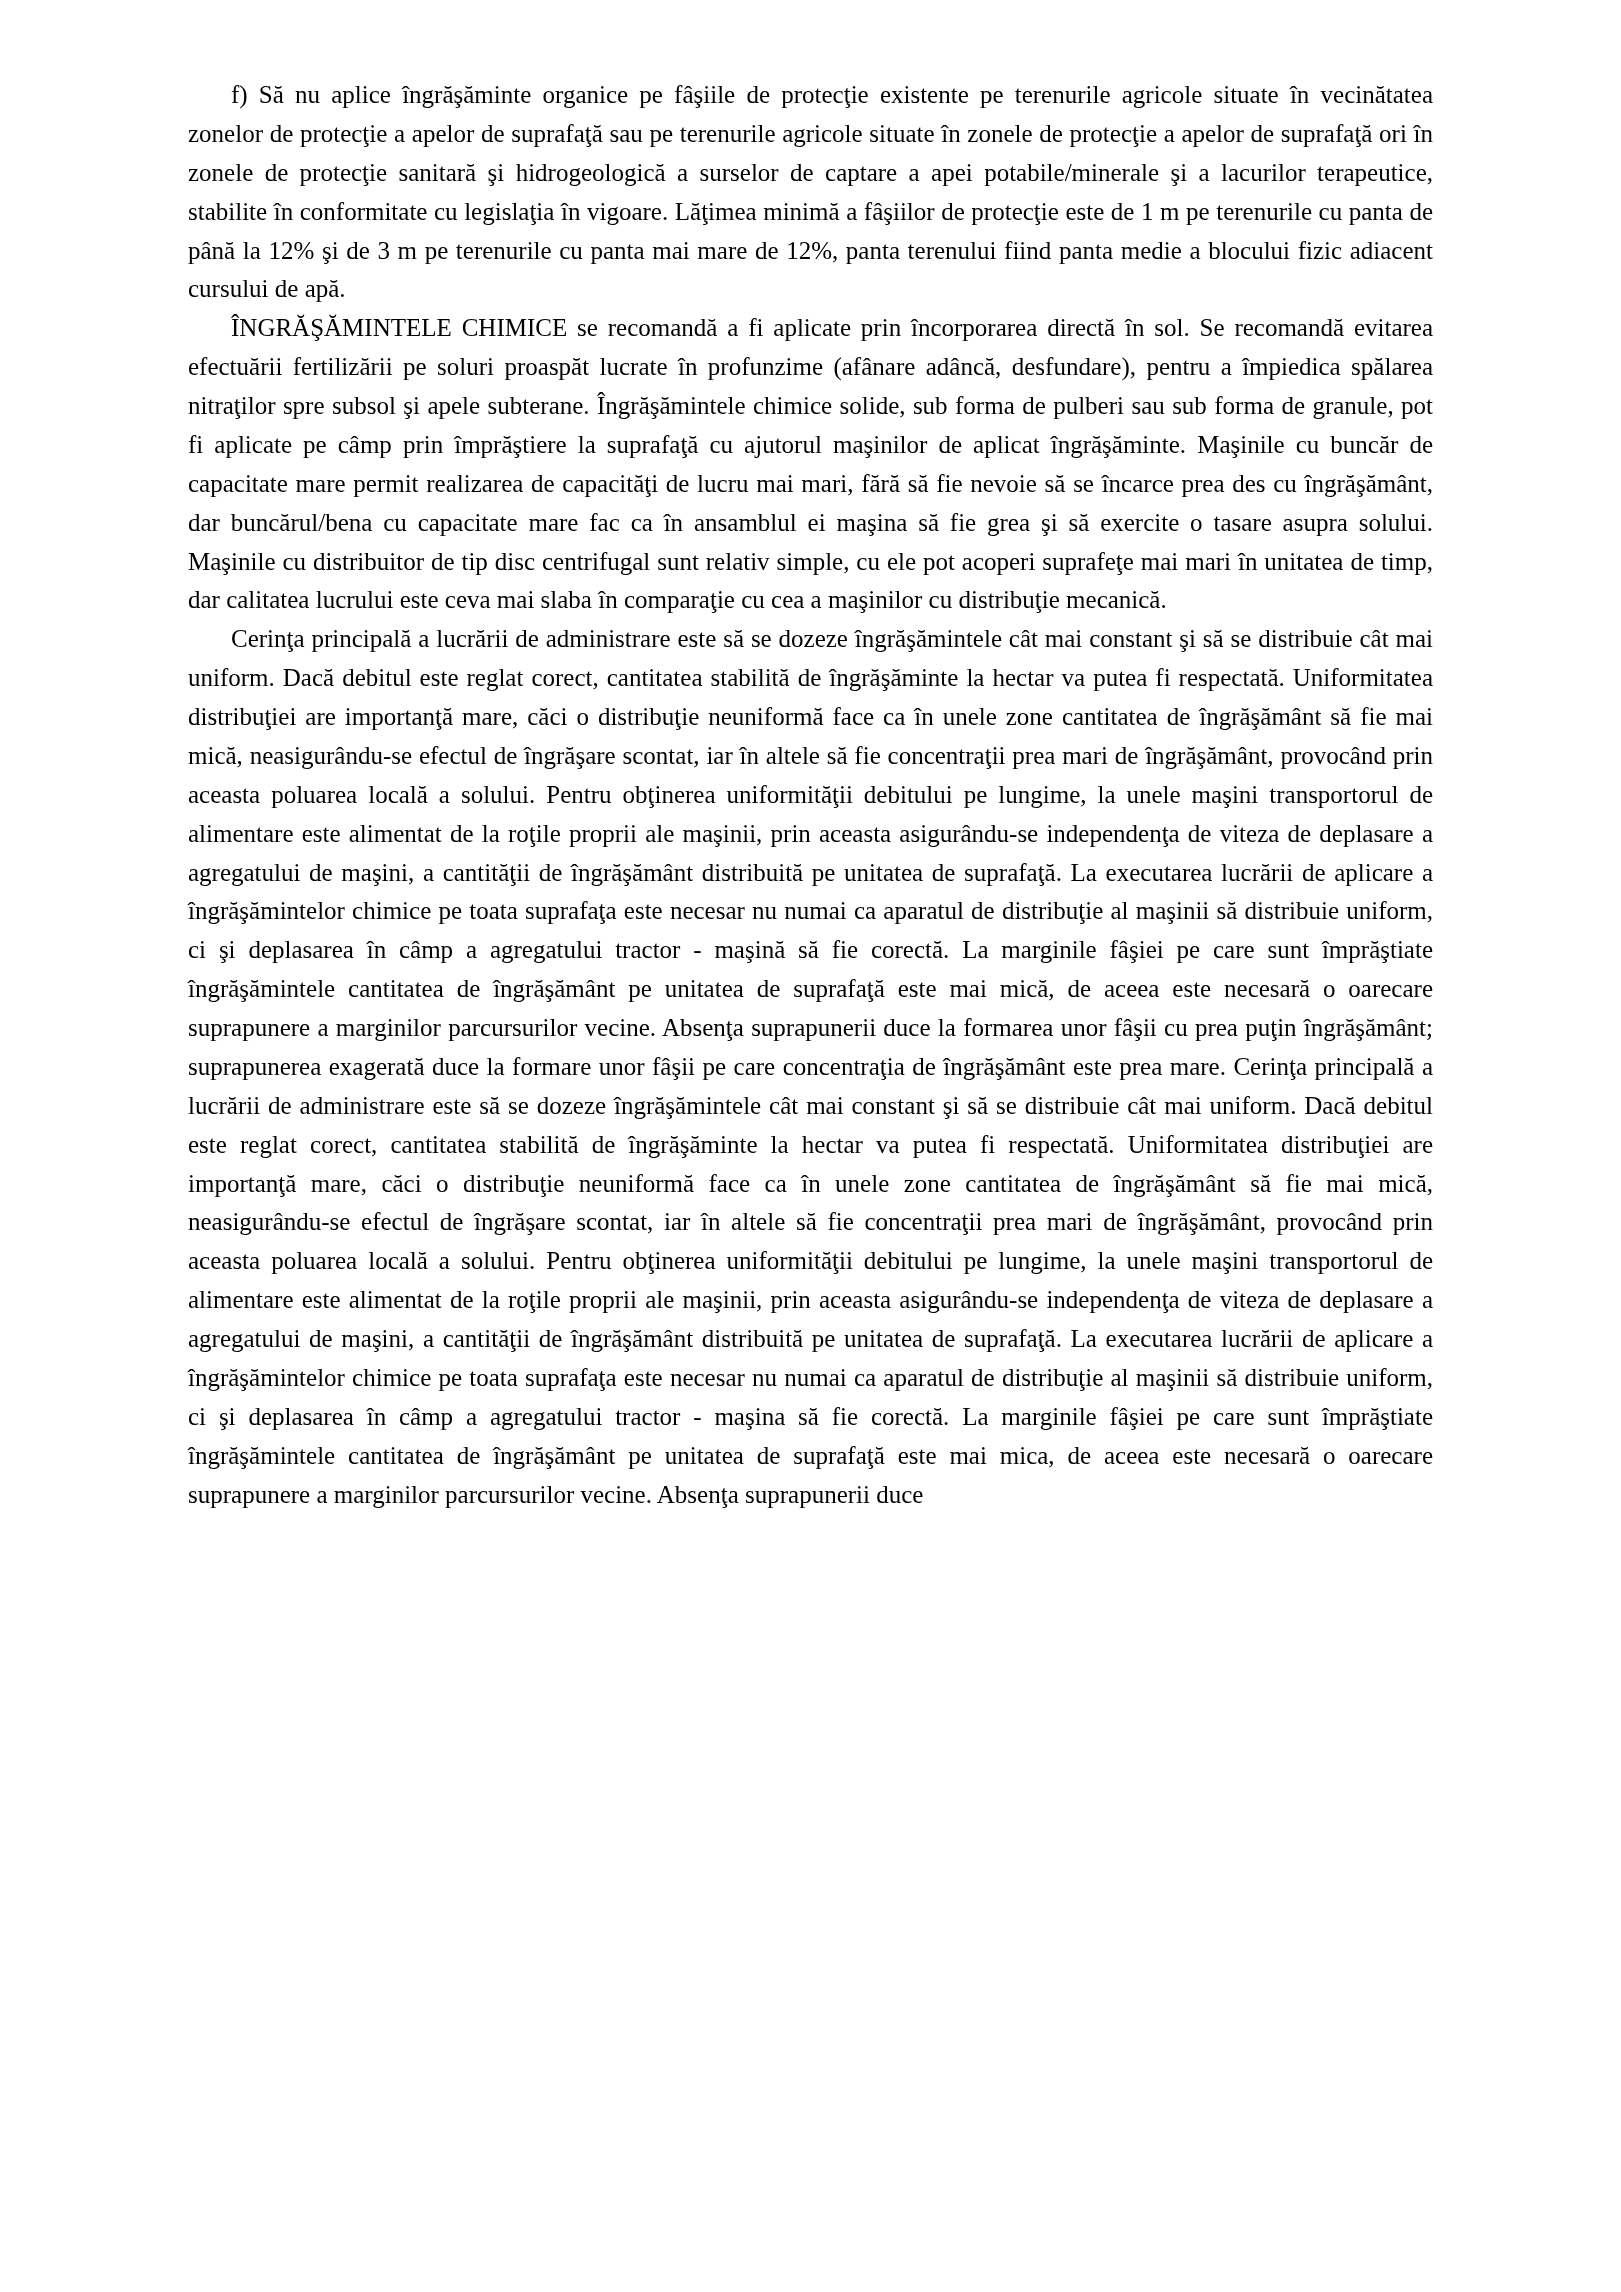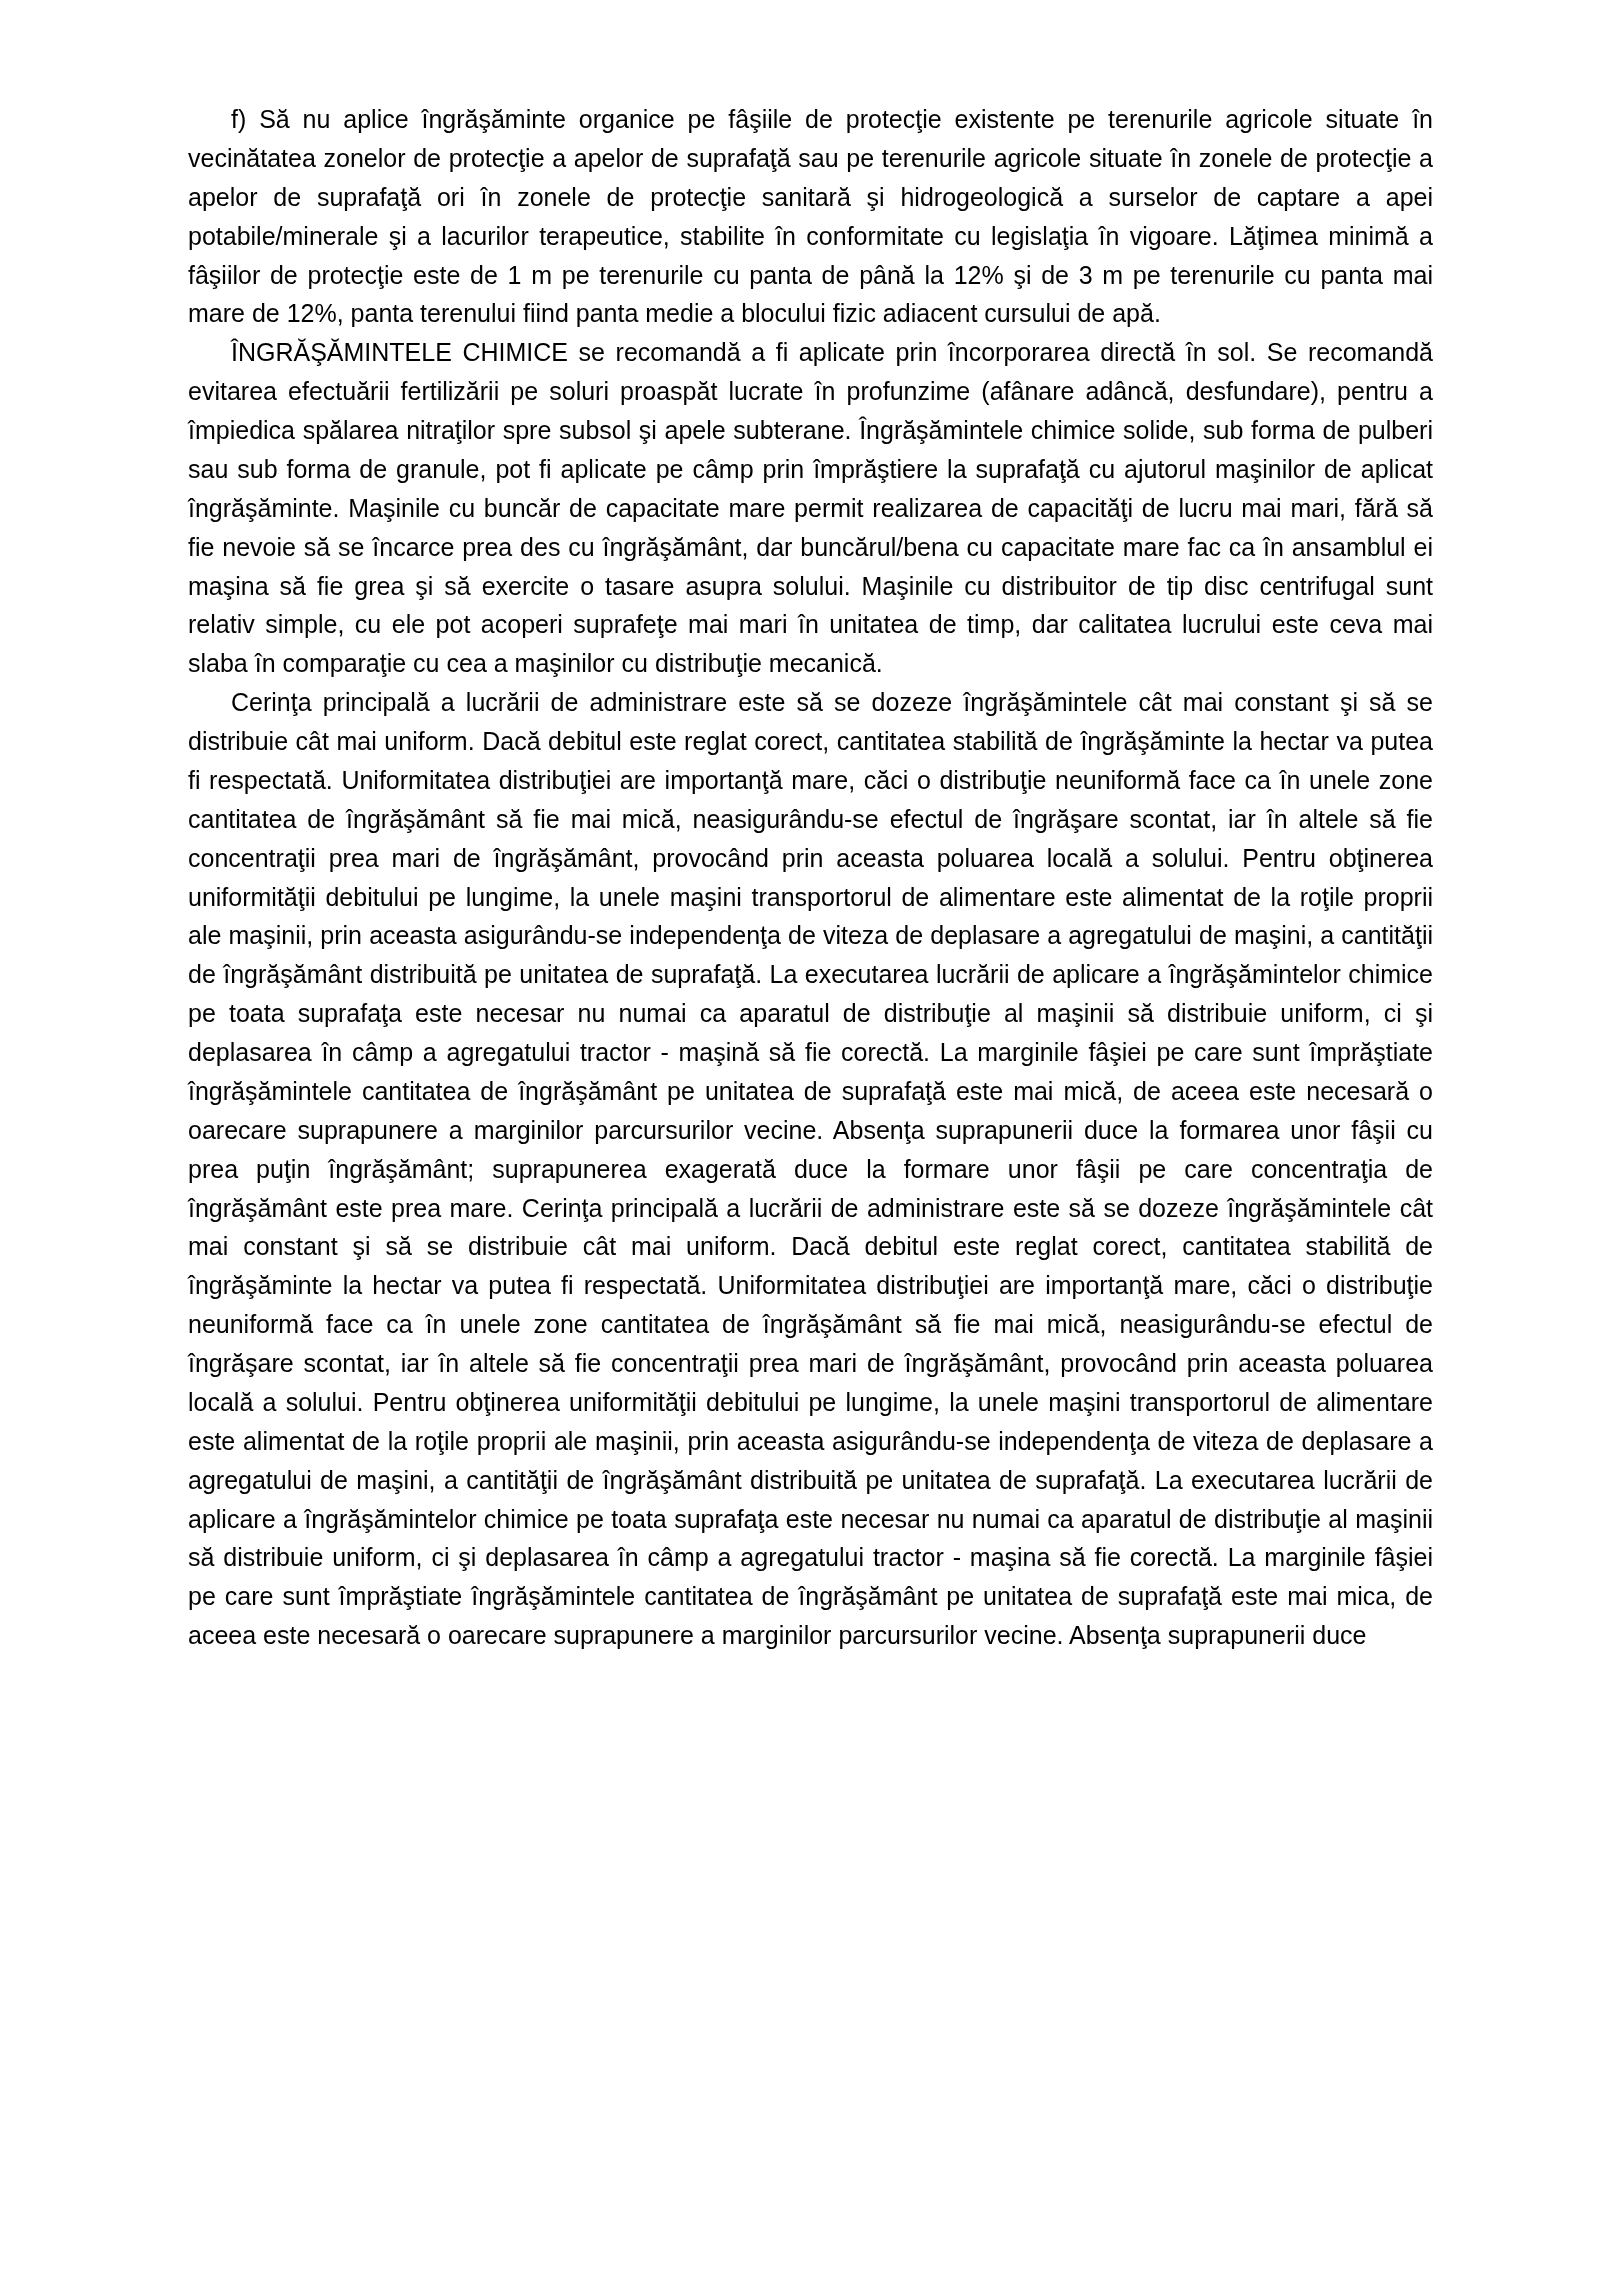--- a/index.html
+++ b/index.html
@@ -7,22 +7,22 @@
     margin: 0;
     padding: 0;
     background: #ffffff;
   }
   .page {
     width: 1621px;
     height: 1732px;
     background: #ffffff;
     position: relative;
     box-sizing: border-box;
-    padding: 100px 188px 118px 188px;
-    font-family: Liberation Sans, sans-serif;
+    padding: 76px 188px 118px 188px;
+    font-family: Liberation Serif, serif;
     color: #000000;
   }
   .doc-body {
     font-size: 25px;
     line-height: 1.555;
     text-align: justify;
     text-justify: inter-word;
   }
   .doc-body p {
     margin: 0;

